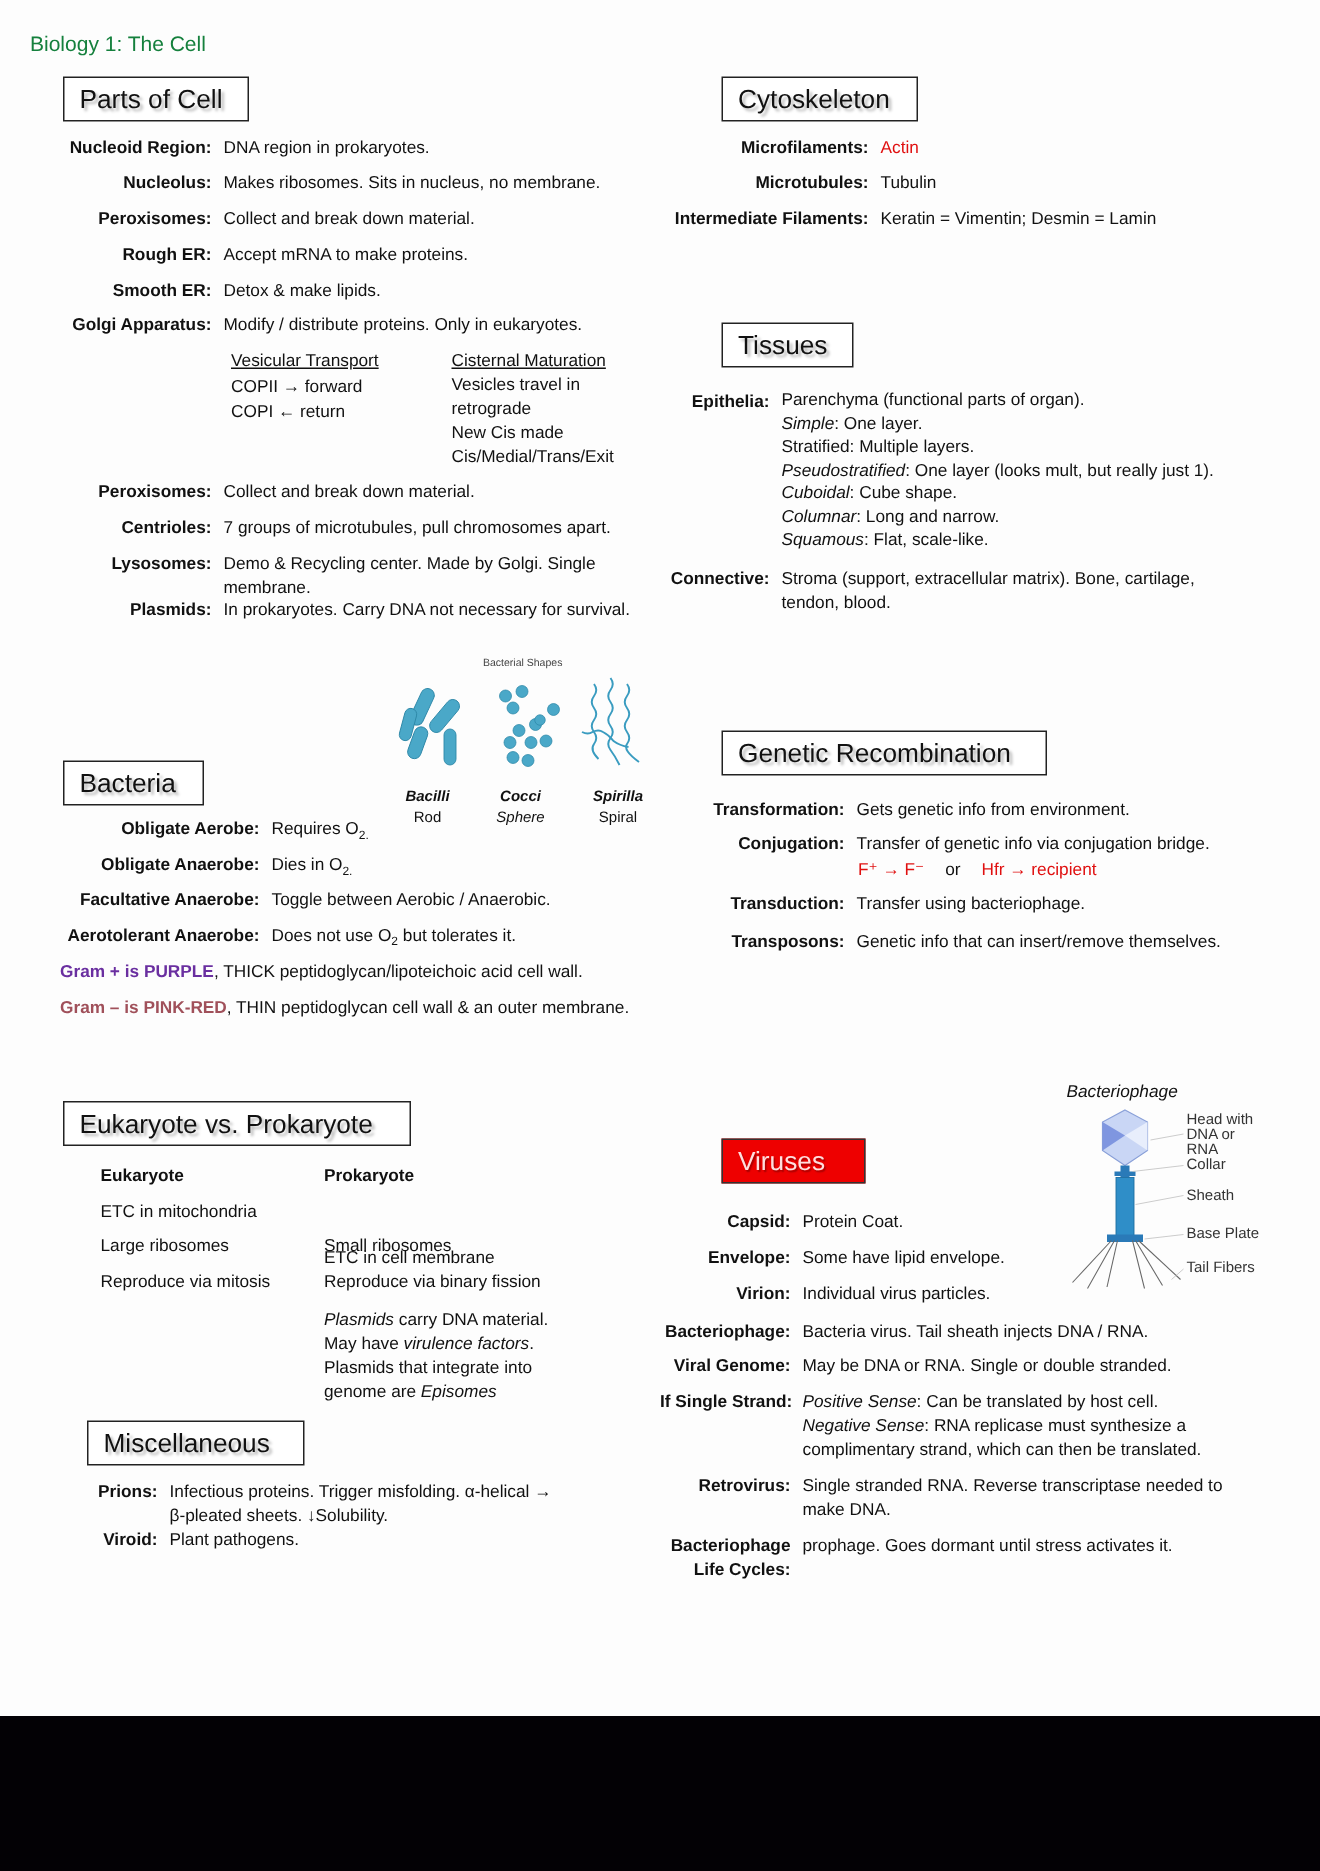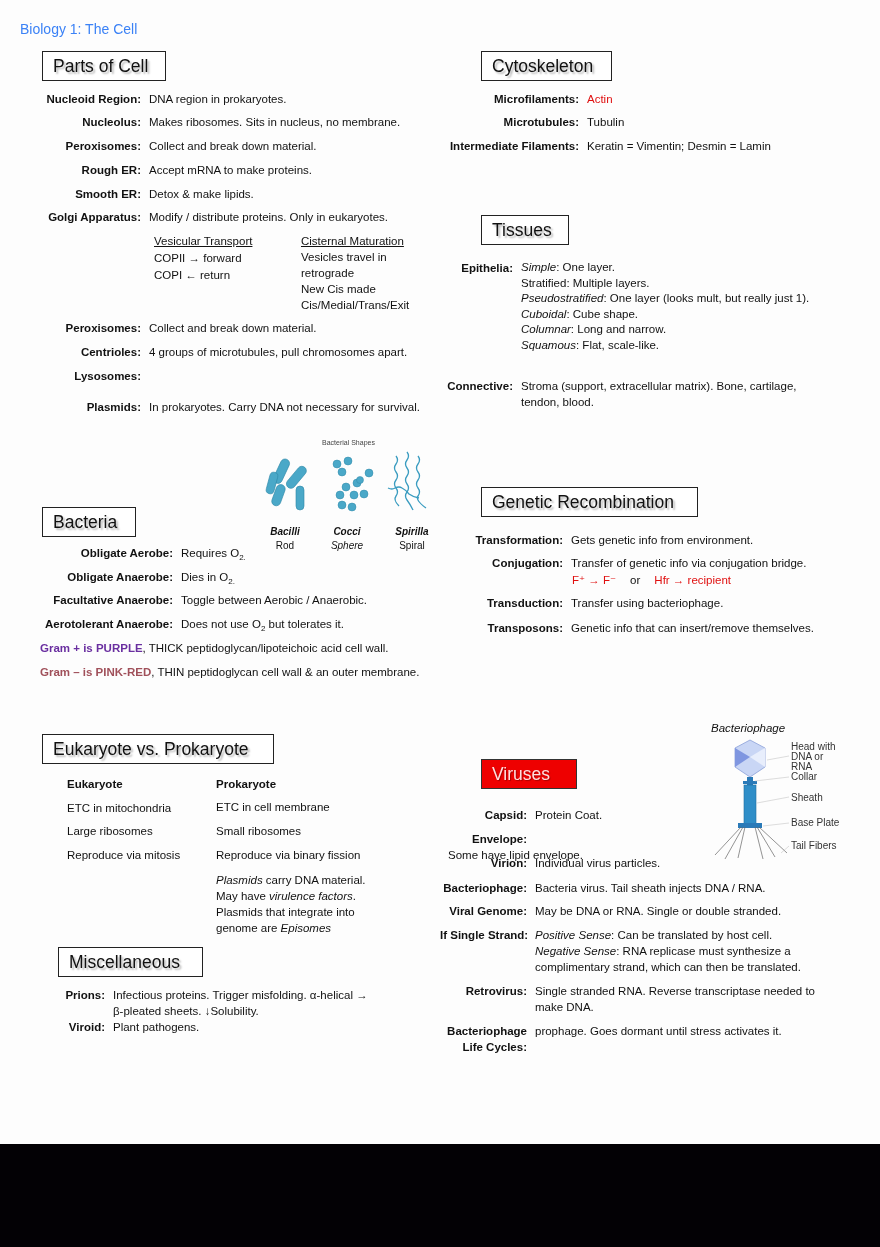--- a/index.html
+++ b/index.html
@@ -3,21 +3,21 @@
 <meta charset="utf-8">
 <style>
   html, body { margin:0; padding:0; }
   body {
     width:880px; height:1247px; position:relative; overflow:hidden;
     background:#fdfdfd; color:#111;
     font-family:"Liberation Sans", "DejaVu Sans", sans-serif;
     font-size:11.5px;
   }
   .abs { position:absolute; }
-  .doc-title { left:20px; top:21px; font-size:14px; color:#3b82f6; }
+  .doc-title { left:20px; top:21px; font-size:14px; color:#15803d; }
   .hbox {
     position:absolute; border:1.5px solid #222; background:#fff;
     font-size:17.5px; padding:0 10px; height:30px; line-height:29px;
     color:#111; text-shadow:2px 2px 2px rgba(0,0,0,0.28); box-sizing:border-box;
     white-space:nowrap;
   }
   .hbox.red { background:#ee0000; color:#ffdede; border-color:#333; text-shadow:1px 1px 1px rgba(0,0,0,0.3); }
   .row { position:absolute; display:flex; white-space:nowrap; line-height:16px; }
   .lbl { font-weight:bold; text-align:right; flex:none; color:#111; }
   .val { padding-left:8px; white-space:normal; color:#111; }
@@ -76,24 +76,25 @@
   <span class="line">New Cis made</span>
   <span class="line">Cis/Medial/Trans/Exit</span>
 </div>
 
 <div class="row" style="left:0;top:320px;">
     <span class="lbl" style="width:141px">Peroxisomes:</span>
     <span class="val">Collect and break down material.</span>
   </div>
 <div class="row" style="left:0;top:344px;">
     <span class="lbl" style="width:141px">Centrioles:</span>
-    <span class="val">4 groups of microtubules, pull chromosomes apart.</span>
+    <span class="val">7 groups of microtubules, pull chromosomes apart.</span>
   </div>
 <div class="row" style="left:0;top:368px;">
     <span class="lbl" style="width:141px">Lysosomes:</span>
+    <span class="val" style="width:270px">Demo &amp; Recycling center.  Made by Golgi.  Single membrane.</span>
   </div>
 <div class="row" style="left:0;top:399px;">
     <span class="lbl" style="width:141px">Plasmids:</span>
     <span class="val">In prokaryotes.  Carry DNA not necessary for survival.</span>
   </div>
 
 <div class="hbox" style="left:481px;top:51px;width:131px;">Cytoskeleton</div>
 <div class="row" style="left:440px;top:91px;">
     <span class="lbl" style="width:139px">Microfilaments:</span>
     <span class="val red-t">Actin</span>
@@ -104,20 +105,21 @@
   </div>
 <div class="row" style="left:440px;top:138px;">
     <span class="lbl" style="width:139px">Intermediate Filaments:</span>
     <span class="val">Keratin = Vimentin; Desmin = Lamin</span>
   </div>
 
 <div class="hbox" style="left:481px;top:215px;width:88px;">Tissues</div>
 <div class="row" style="left:440px;top:260px;">
   <span class="lbl" style="width:73px">Epithelia:</span>
   <span class="val" style="line-height:15.5px">
+    <span class="line">Parenchyma (functional parts of organ).</span>
     <span class="line"><i>Simple</i><span>:  One layer.</span></span>
     <span class="line"><span>Stratified</span><span>:  Multiple layers.</span></span>
     <span class="line"><i>Pseudostratified</i><span>:  One layer (looks mult, but really just 1).</span></span>
     <span class="line"><i>Cuboidal</i><span>:  Cube shape.</span></span>
     <span class="line"><i>Columnar</i><span>:  Long and narrow.</span></span>
     <span class="line"><i>Squamous</i><span>:  Flat, scale-like.</span></span>
   </span>
 </div>
 <div class="row" style="left:440px;top:378px;">
   <span class="lbl" style="width:73px">Connective:</span>
@@ -206,21 +208,21 @@
   </div>
 <div class="row" style="left:440px;top:620px;">
     <span class="lbl" style="width:123px">Transposons:</span>
     <span class="val">Genetic info that can insert/remove themselves.</span>
   </div>
 
 <div class="hbox" style="left:42px;top:734px;width:232px;">Eukaryote vs. Prokaryote</div>
 <div class="abs" style="left:67px;top:778px;font-weight:bold;">Eukaryote</div>
 <div class="abs" style="left:216px;top:778px;font-weight:bold;">Prokaryote</div>
 <div class="abs" style="left:67px;top:802px;">ETC in mitochondria</div>
-<div class="abs" style="left:216px;top:801px;">ETC in cell membrane</div>
+<div class="abs" style="left:216px;top:833px;">ETC in cell membrane</div>
 <div class="abs" style="left:67px;top:825px;">Large ribosomes</div>
 <div class="abs" style="left:216px;top:825px;">Small ribosomes</div>
 <div class="abs" style="left:67px;top:849px;">Reproduce via mitosis</div>
 <div class="abs" style="left:216px;top:849px;">Reproduce via binary fission</div>
 <div class="abs" style="left:216px;top:872px;line-height:16px;">
   <span class="line"><i>Plasmids</i><span> carry DNA material.</span></span>
   <span class="line"><span>May have </span><i>virulence factors</i><span>.</span></span>
   <span class="line">Plasmids that integrate into</span>
   <span class="line"><span>genome are </span><i>Episomes</i></span>
 </div>
@@ -267,21 +269,21 @@
 <div class="abs bp-lbl" style="left:791px;top:772px;">Collar</div>
 <div class="abs bp-lbl" style="left:791px;top:793px;">Sheath</div>
 <div class="abs bp-lbl" style="left:791px;top:818px;">Base Plate</div>
 <div class="abs bp-lbl" style="left:791px;top:841px;">Tail Fibers</div>
 
 <div class="hbox red" style="left:481px;top:759px;width:96px;">Viruses</div>
 <div class="row" style="left:440px;top:807px;">
     <span class="lbl" style="width:87px">Capsid:</span>
     <span class="val">Protein Coat.</span>
   </div>
-<div class="row" style="left:440px;top:831px;flex-direction:column;">
+<div class="row" style="left:440px;top:831px;">
     <span class="lbl" style="width:87px">Envelope:</span>
     <span class="val">Some have lipid envelope.</span>
   </div>
 <div class="row" style="left:440px;top:855px;">
     <span class="lbl" style="width:87px">Virion:</span>
     <span class="val">Individual virus particles.</span>
   </div>
 <div class="row" style="left:440px;top:880px;">
     <span class="lbl" style="width:87px">Bacteriophage:</span>
     <span class="val">Bacteria virus.  Tail sheath injects DNA / RNA.</span>

